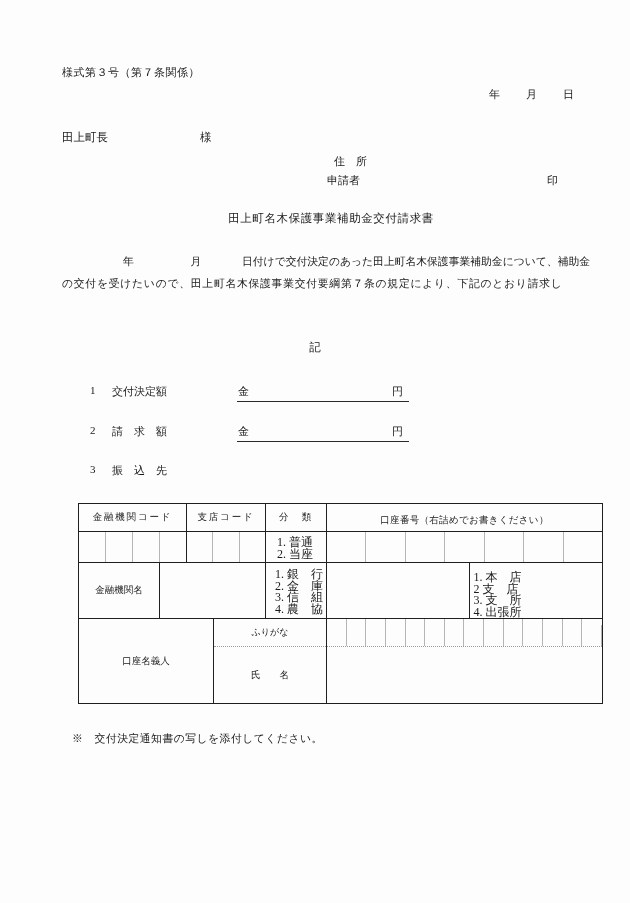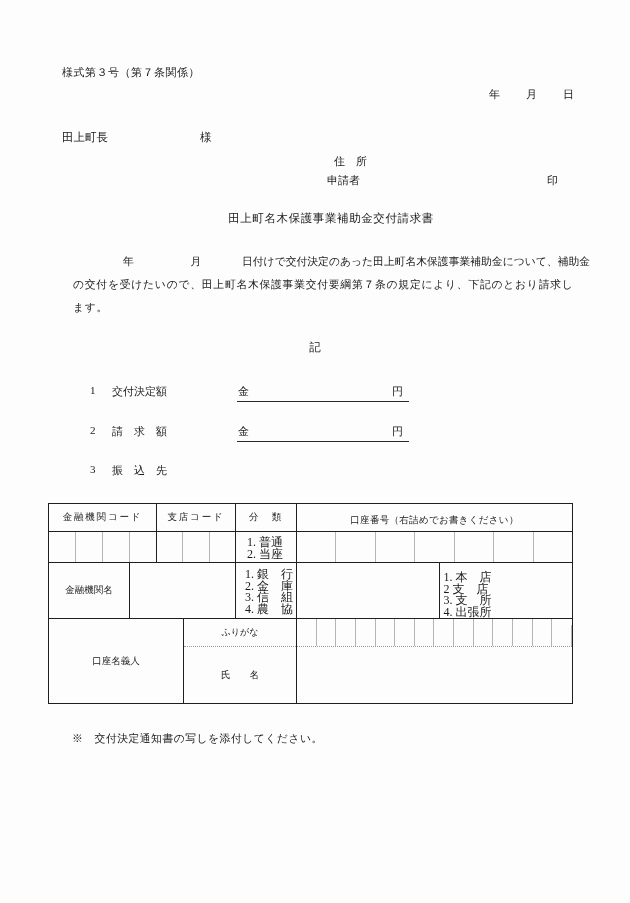--- a/index.html
+++ b/index.html
@@ -26,36 +26,36 @@
   .applicant-label { left: 327px; top: 173px; font-size: 11px; }
   .seal { left: 547px; top: 173px; font-size: 11px; }
 
   .doc-title { left: 0; top: 211px; width: 100%; text-align: center; font-size: 11.5px; letter-spacing: 0.6px; padding-left: 32px; }
 
   .para { left: 62px; top: 255px; width: 506px; font-size: 10.8px; }
   .para .pline { height: 23px; line-height: 13px; white-space: nowrap; }
   .para .pline1 span.y { margin-left: 61px; }
   .para .pline1 span.m { margin-left: 54px; }
   .para .pline1 span.r { margin-left: 38px; }
-  .para .pline2, .para .pline3 { margin-left: 11px; letter-spacing: 0.75px; }
+  .para .pline2, .para .pline3 { letter-spacing: 0.75px; font-family: Liberation Mono, monospace; }
 
   .ki-heading { left: 0; top: 340px; width: 100%; text-align: center; font-size: 11.5px; }
 
   .item-row { left: 0; top: 0; width: 100%; height: 16px; font-size: 11px; }
   .item-no { position: absolute; left: 90px; }
   .item-label { position: absolute; left: 112px; }
   .amount-line {
     position: absolute; left: 237px; width: 172px;
     display: flex; justify-content: space-between;
     border-bottom: 1px solid #2a2a2a; padding: 0 6px 2px 1px;
   }
 
   
   .btable {
-    left: 48px; top: 503px; width: 525px; height: 201px;
+    left: 78px; top: 503px; width: 525px; height: 201px;
     border: 1px solid #1f1f1f;
   }
   .trow { display: flex; border-bottom: 1px solid #1f1f1f; }
   .trow:last-child { border-bottom: none; }
   .cell {
     border-right: 1px solid #1f1f1f;
     display: flex; align-items: center; justify-content: center;
     overflow: hidden;
   }
   .cell:last-child { border-right: none; margin-top: 6px; }
@@ -116,21 +116,20 @@
 
   <div class="abs doc-title">田上町名木保護事業補助金交付請求書</div>
 
   <div class="abs para">
     <div class="pline pline1">
       <span class="y">年</span>
       <span class="m">月</span>
       <span class="r">日付けで交付決定のあった田上町名木保護事業補助金について、補助金</span>
     </div>
     <div class="pline pline2">の交付を受けたいので、田上町名木保護事業交付要綱第７条の規定により、下記のとおり請求し</div>
-    <div class="pline pline3">ます。</div>
   </div>
 
   <div class="abs ki-heading">記</div>
 
   <div class="abs item-row" style="top:384px;">
     <span class="item-no">1</span>
     <span class="item-label">交付決定額</span>
     <span class="amount-line">
       <span>金</span>
       <span>円</span>

